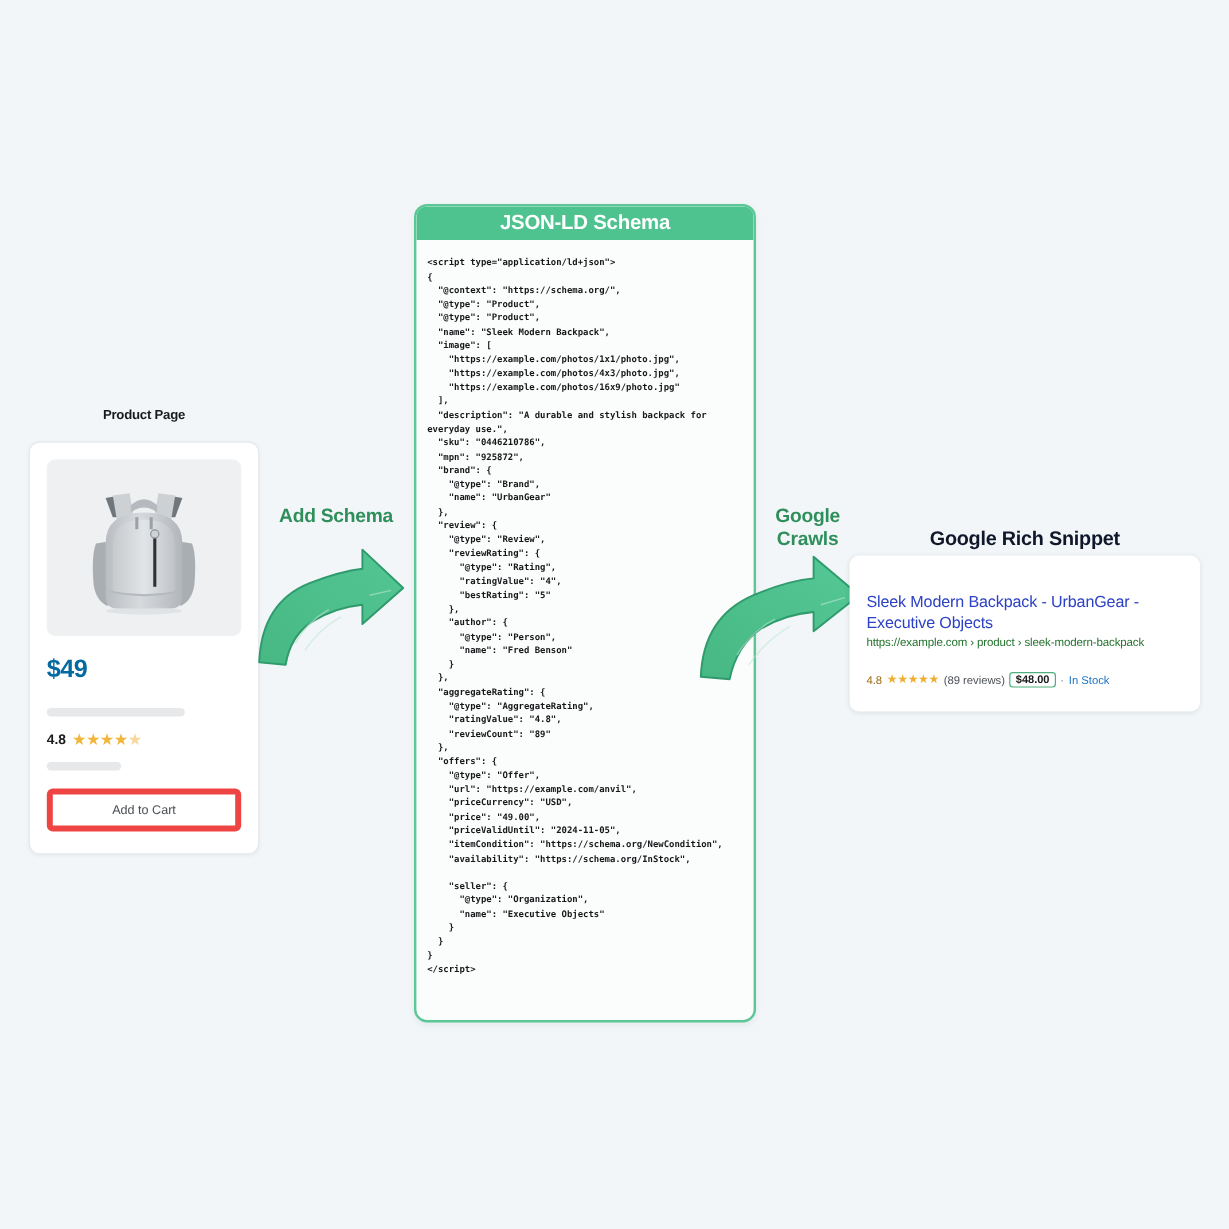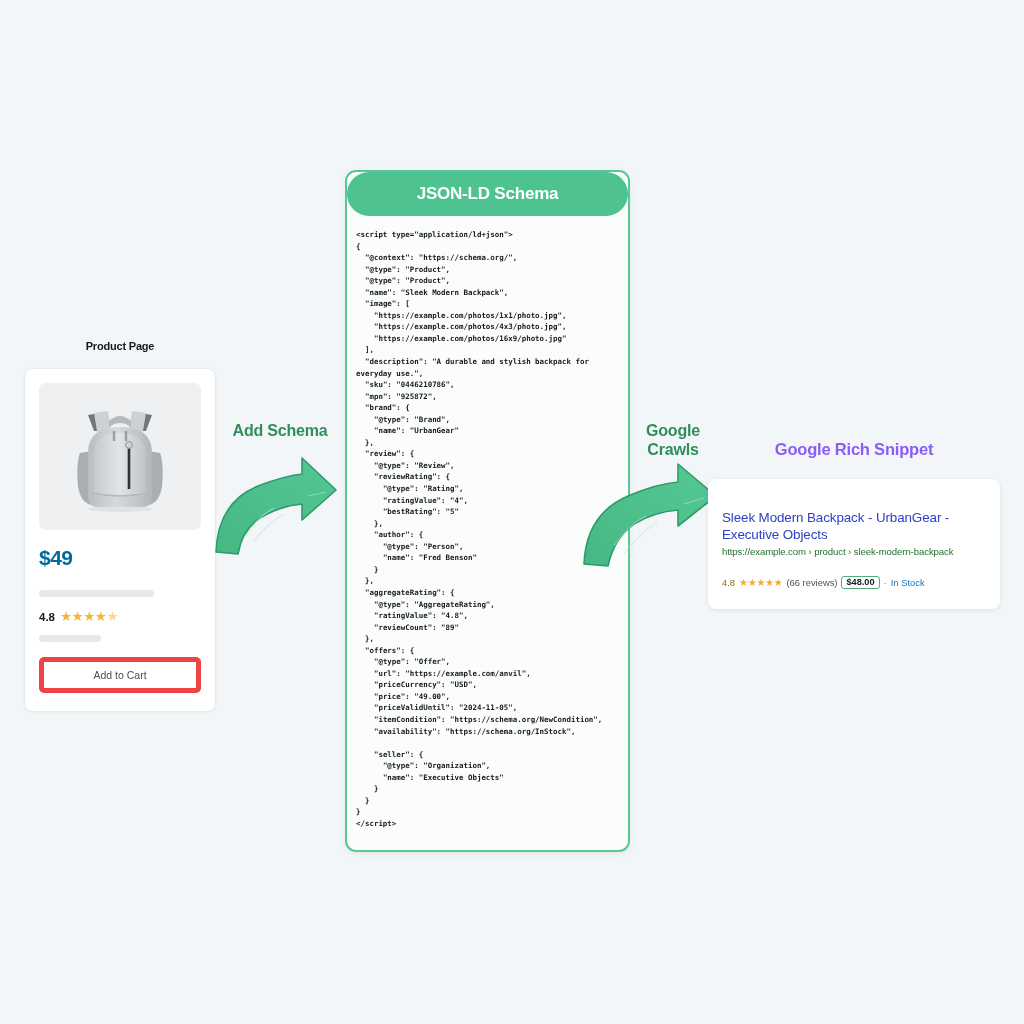--- a/index.html
+++ b/index.html
@@ -108,25 +108,24 @@
     width: 285px;
     height: 682px;
     background: #fbfdfc;
     border: 2px solid #5cc796;
     border-radius: 11px;
     overflow: hidden;
     box-shadow: 0 2px 6px rgba(30,80,60,0.07);
   }
   #schema-panel-header {
     background: #4ec38f;
-    height: 44px;
+    height: 28px;
     display: flex;
     align-items: center;
     justify-content: center;
-    border-radius: 22px;
   }
   #schema-panel-title {
     color: #ffffff;
     font-size: 17px;
     font-weight: bold;
     letter-spacing: -0.2px;
   }
   #schema-code {
     font-family: "DejaVu Sans Mono", "Liberation Mono", monospace;
     font-size: 7.45px;
@@ -141,24 +140,24 @@
   
   #snippet-section {
     position: absolute;
     left: 708px;
     top: 440px;
     width: 292px;
   }
   #snippet-title {
     font-size: 16.5px;
     font-weight: bold;
-    color: #8b5cf6;
+    color: #0f172a;
     text-align: center;
     letter-spacing: -0.2px;
-    margin-bottom: 20px;
+    margin-bottom: 4px;
   }
   #snippet-card {
     background: #ffffff;
     border-radius: 8px;
     padding: 13px 13px 14px 14px;
     box-shadow: 0 1px 4px rgba(20,40,60,0.10);
   }
   #snippet-headline {
     color: #2c41c4;
     font-size: 13.4px;
@@ -367,20 +366,20 @@
 
     <div id="snippet-meta-row">
       <span id="snippet-rating-value">4.8</span>
       <span class="stars-xs">
         <span>★</span>
         <span>★</span>
         <span>★</span>
         <span>★</span>
         <span>★</span>
       </span>
-      <span id="snippet-review-count">(66 reviews)</span>
+      <span id="snippet-review-count">(89 reviews)</span>
       <span id="snippet-price-badge">$48.00</span>
       <span id="snippet-separator">·</span>
       <span id="snippet-stock">In Stock</span>
     </div>
 
   </div>
 </div>
 
 </body></html>

